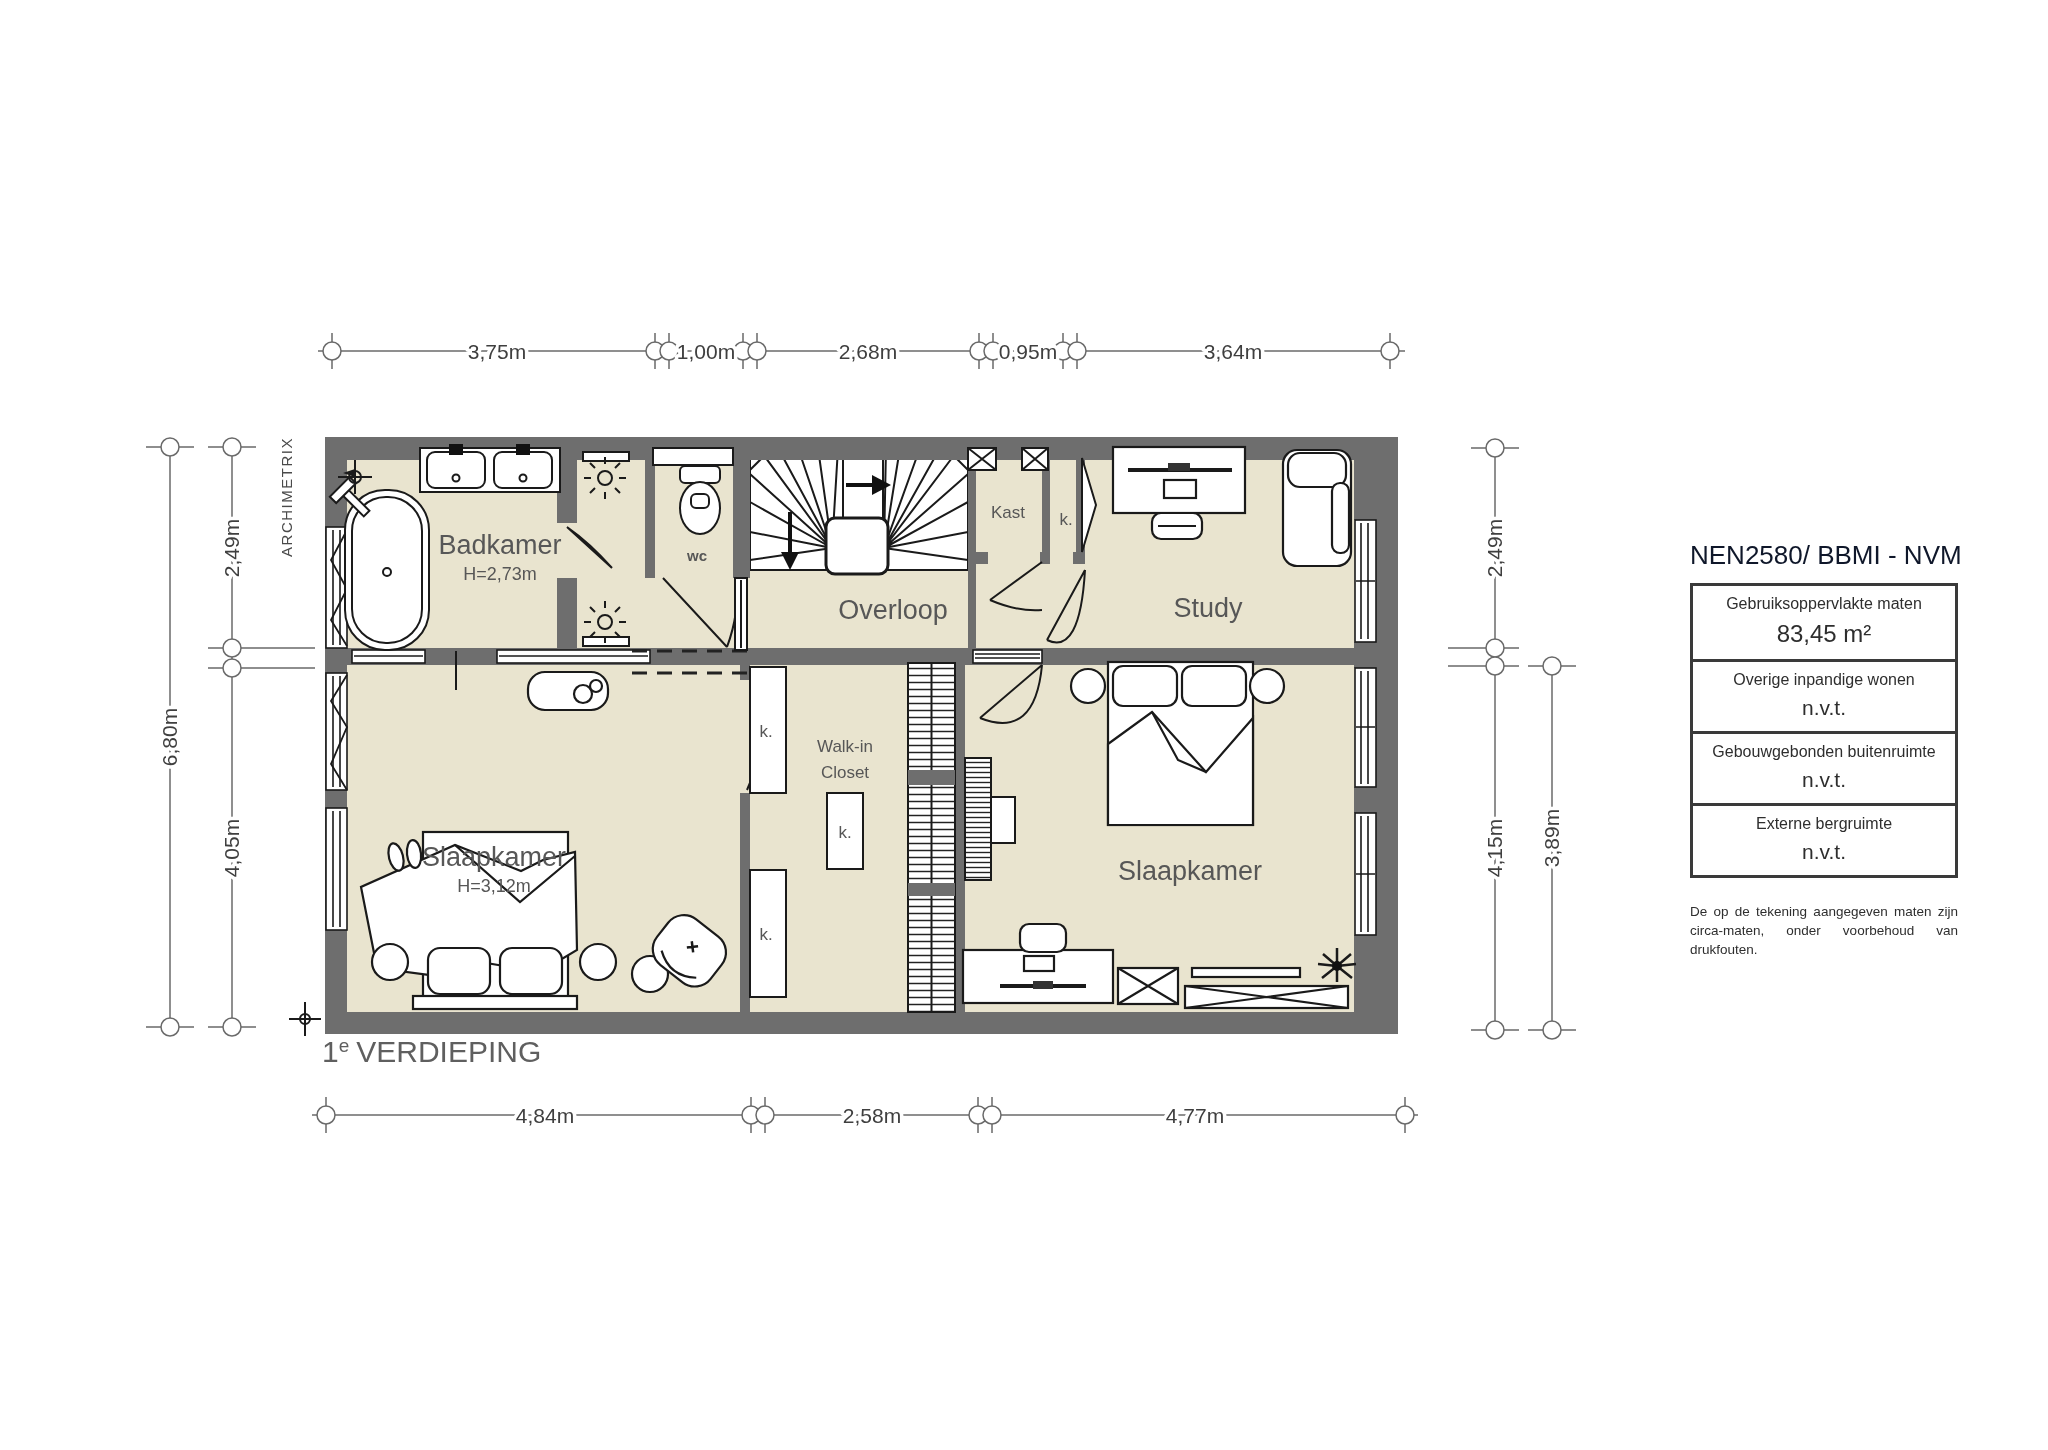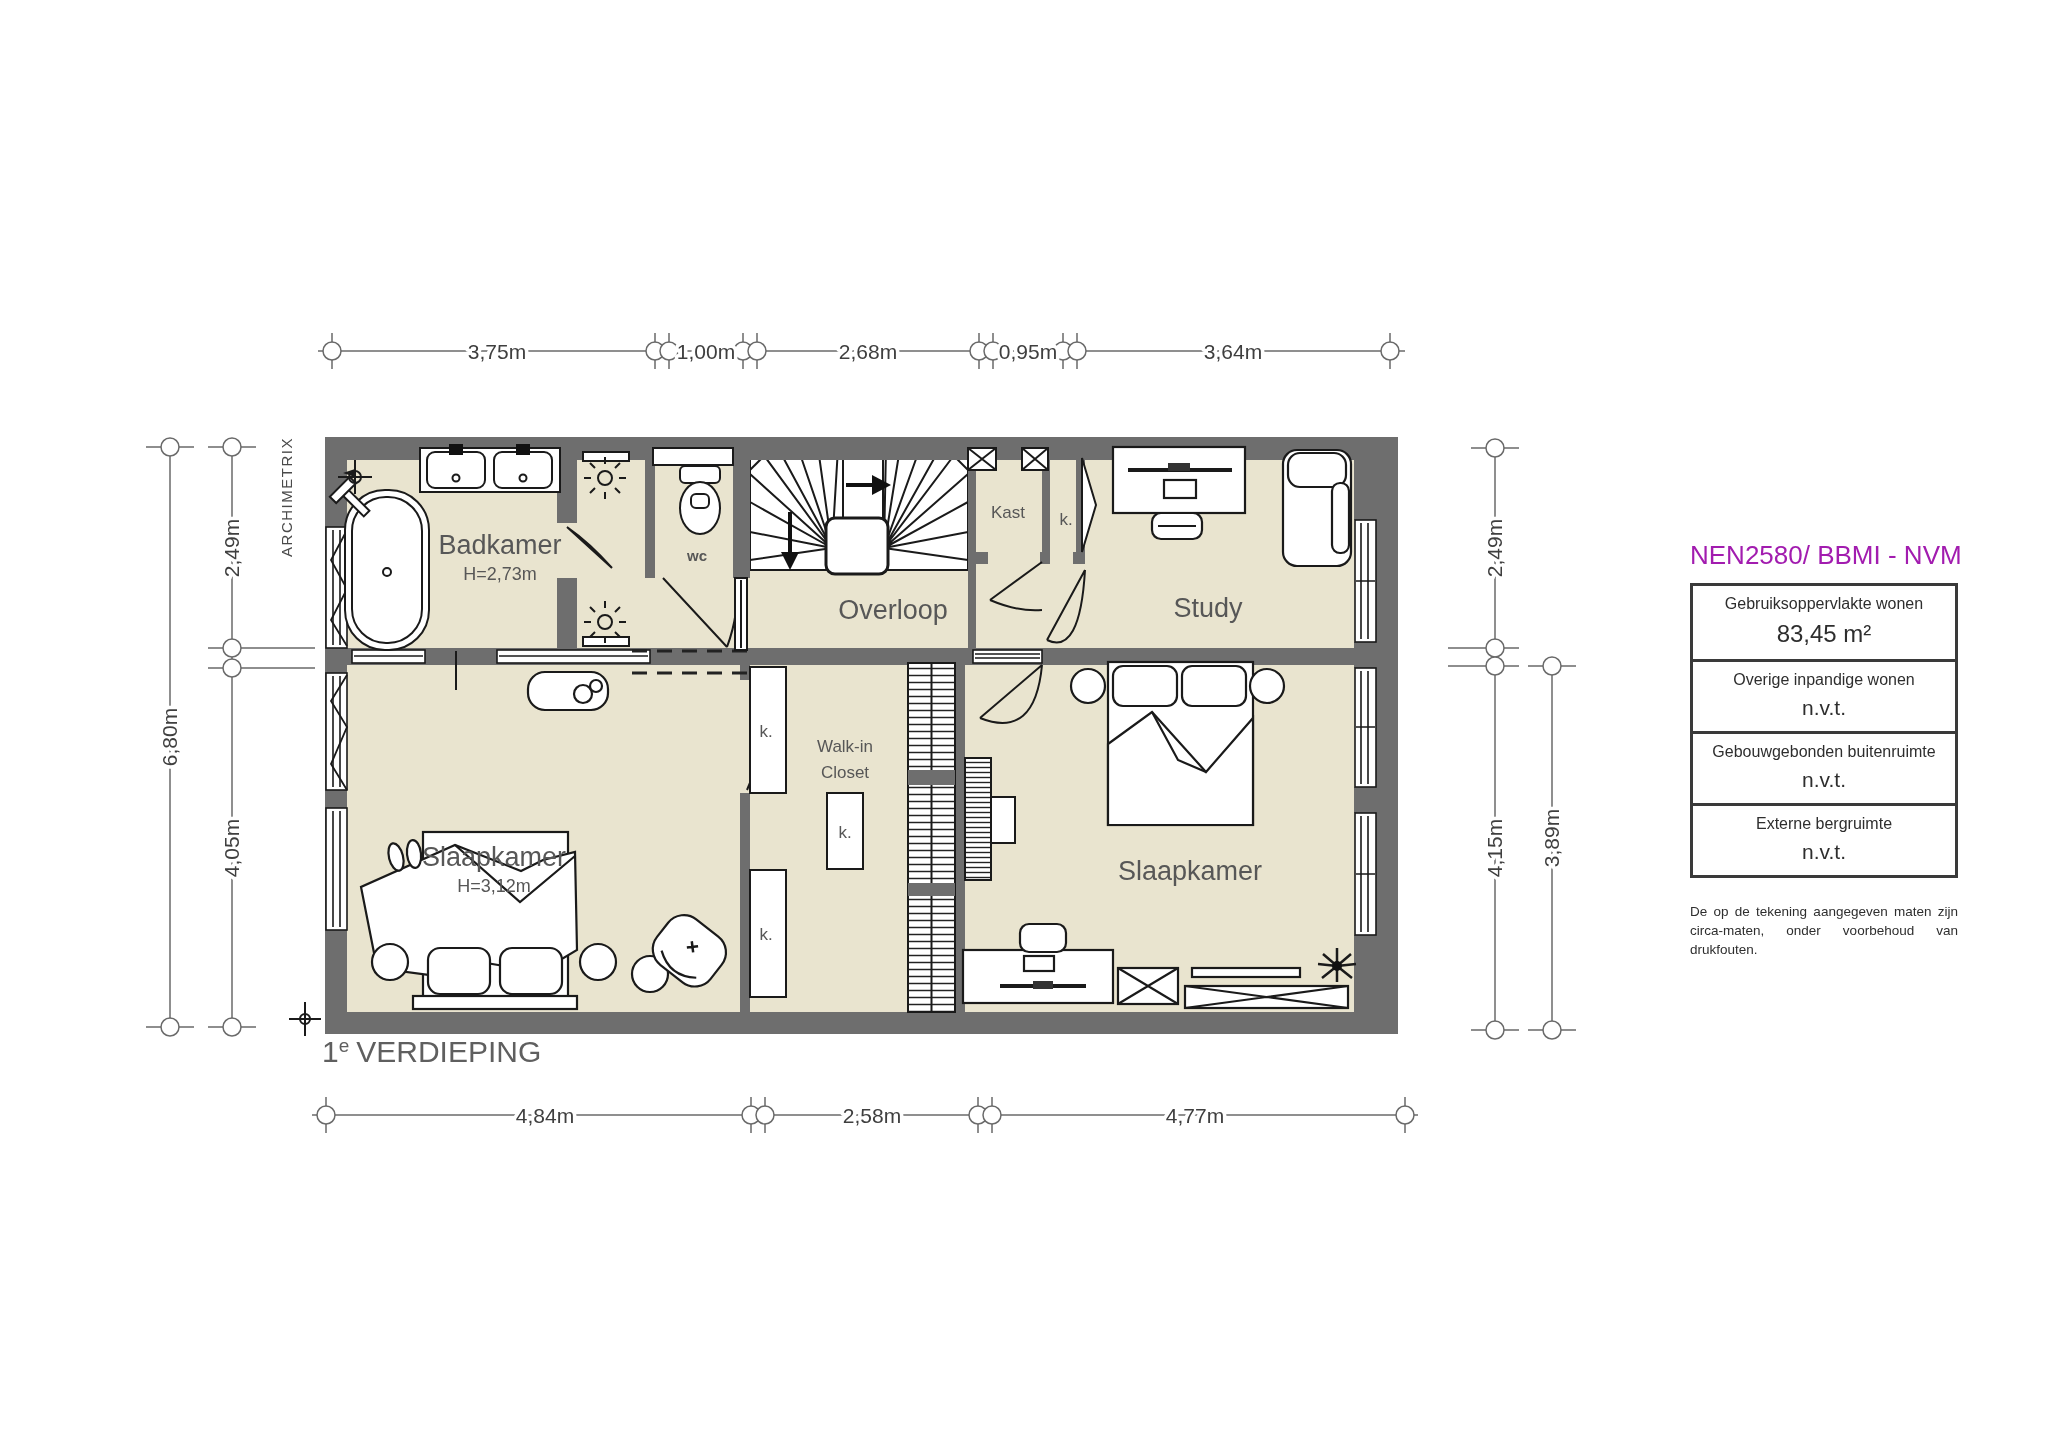--- a/index.html
+++ b/index.html
@@ -8,21 +8,21 @@
     font-family:"Liberation Sans","DejaVu Sans",sans-serif; overflow:hidden;
   }
   svg text { font-family:"Liberation Sans","DejaVu Sans",sans-serif; }
   .halo { paint-order:stroke; stroke:#ffffff; stroke-width:7px; stroke-linejoin:round; }
   .dimtxt { fill:#3f3f3f; font-size:21px; }
   .roomtxt { fill:#575757; font-size:27px; }
   .subtxt  { fill:#575757; font-size:18px; }
   .ktxt    { fill:#575757; font-size:17px; }
   .wctxt   { fill:#575757; font-size:15px; font-weight:bold; }
   .legend { position:absolute; left:1690px; top:540px; width:268px; color:#2e2e2e; }
-  .legend-title { font-size:26px; color:#a21caf; text-align:left; margin:0 0 12px 0; white-space:nowrap; }
+  .legend-title { font-size:26px; color:#0f172a; text-align:left; margin:0 0 12px 0; white-space:nowrap; }
   .legend-table { border:3px solid #3a3a3a; }
   .legend-row { border-bottom:3px solid #3a3a3a; text-align:center; padding:9px 4px 11px 4px; }
   .legend-row:last-child { border-bottom:none; }
   .legend-row-label { font-size:16px; }
   .legend-row-value { font-size:21px; margin-top:7px; }
   .legend-row:first-child .legend-row-value { font-size:24px; }
   .legend-disclaimer { margin-top:25px; font-size:13.5px; line-height:1.4; }
   .disc-line { text-align:justify; text-align-last:justify; }
 </style>
 </head>
@@ -394,21 +394,21 @@
   <text x="292" y="497" transform="rotate(-90 292 497)" text-anchor="middle" font-size="15" letter-spacing="1.5" fill="#4a4a4a">ARCHIMETRIX</text>
 
   <text x="322" y="1062" font-size="30" fill="#5f5f5f"><tspan>1</tspan><tspan dy="-10" font-size="19">e</tspan><tspan dy="10" dx="7" font-size="30">VERDIEPING</tspan></text>
 </svg>
 
   
   <div class="legend">
     <div class="legend-title">NEN2580/ BBMI - NVM</div>
     <div class="legend-table">
       <div class="legend-row">
-        <div class="legend-row-label">Gebruiksoppervlakte wonen</div>
+        <div class="legend-row-label">Gebruiksoppervlakte maten</div>
         <div class="legend-row-value">83,45 m²</div>
       </div>
       <div class="legend-row">
         <div class="legend-row-label">Overige inpandige wonen</div>
         <div class="legend-row-value">n.v.t.</div>
       </div>
       <div class="legend-row">
         <div class="legend-row-label">Gebouwgebonden buitenruimte</div>
         <div class="legend-row-value">n.v.t.</div>
       </div>

